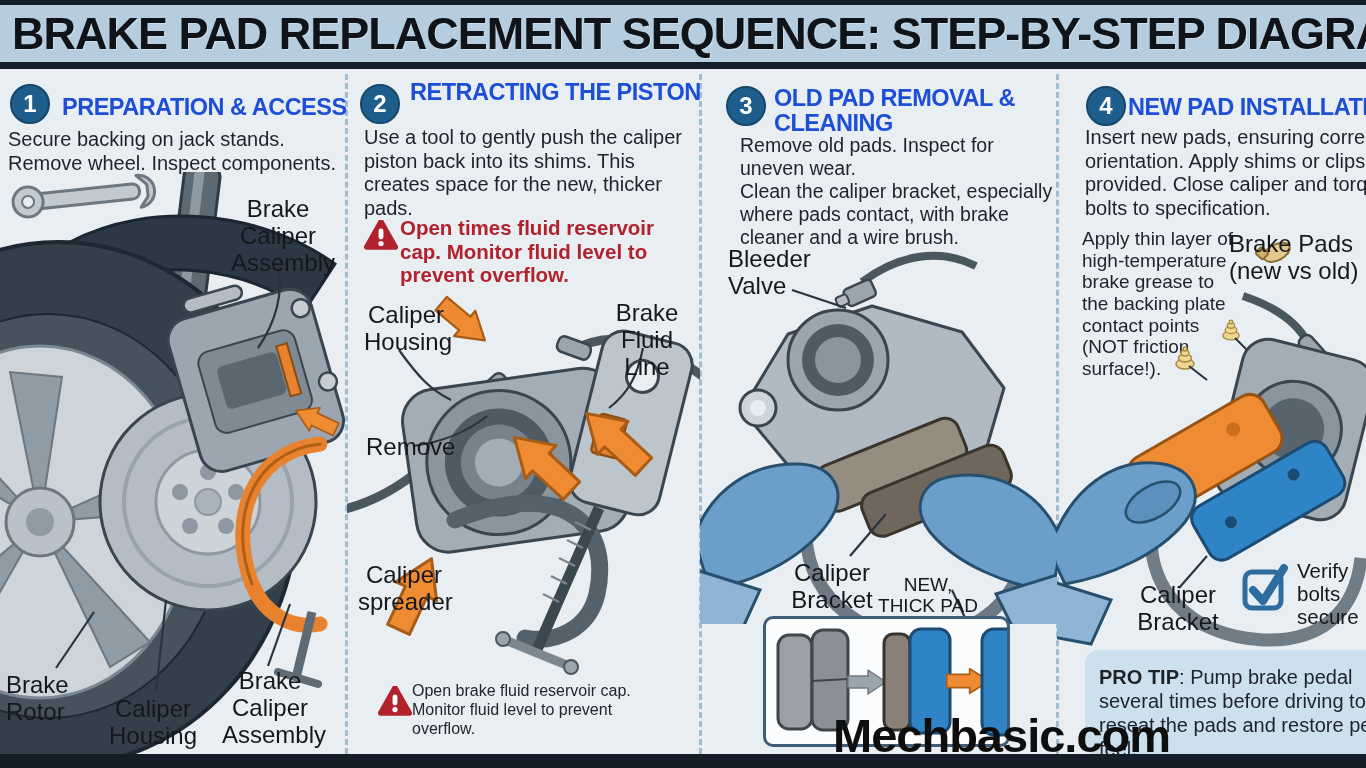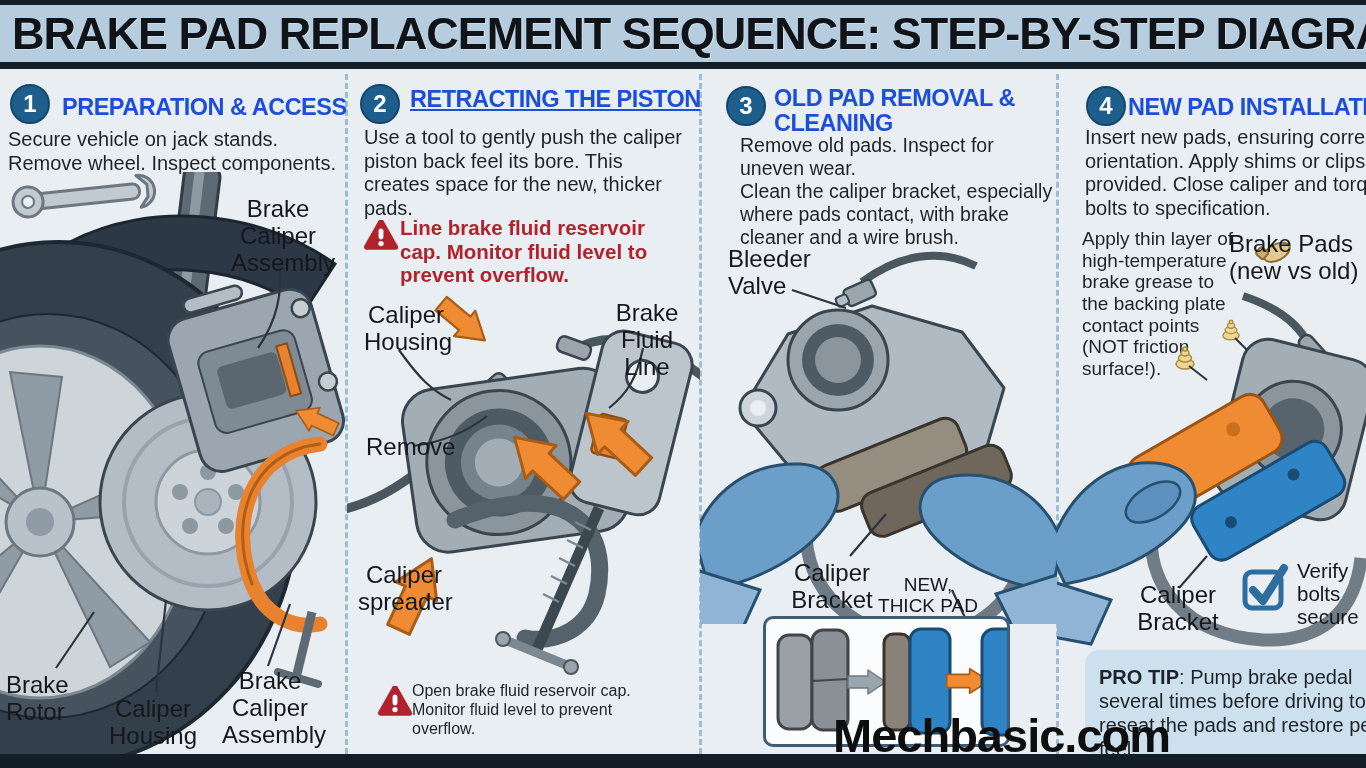--- a/index.html
+++ b/index.html
@@ -72,21 +72,21 @@
 <div class="abs titleband"></div>
 <div class="abs title">BRAKE PAD REPLACEMENT SEQUENCE: STEP-BY-STEP DIAGRAM</div>
 <div class="abs titleunder"></div>
 
 <div class="abs divider" style="left:345px;"></div>
 <div class="abs divider" style="left:699px;"></div>
 <div class="abs divider" style="left:1056px;"></div>
 
 <div class="abs stepnum" style="left:10px;top:84px;">1</div>
 <div class="abs steph" style="left:62px;top:95px;">PREPARATION &amp; ACCESS</div>
-<div class="abs body ws" style="left:8px;top:128px;">Secure vehicle on jack stands.
+<div class="abs body ws" style="left:8px;top:128px;">Secure backing on jack stands.
 Remove wheel. Inspect components.</div>
 
 <svg class="abs" style="left:0;top:172px;" width="347" height="582" viewBox="0 0 347 582">
 
   <g transform="translate(18,30) rotate(-6)">
     <rect x="14" y="-6" width="108" height="15" rx="7" fill="#c2cad1" stroke="#6c7780" stroke-width="3"></rect>
     <circle cx="10" cy="1" r="15" fill="#c2cad1" stroke="#6c7780" stroke-width="3"></circle>
     <circle cx="10" cy="1" r="6" fill="#e9eef2" stroke="#6c7780" stroke-width="2"></circle>
     <path d="M 120,-14 a 16 16 0 1 1 2,32 l 8,-10 0,-12 z" fill="#c2cad1" stroke="#6c7780" stroke-width="3" stroke-linejoin="round"></path>
   </g>
@@ -162,30 +162,30 @@
 Assembly</div>
 <div class="abs lbl ws" style="left:6px;top:672px;">Brake
 Rotor</div>
 <div class="abs lbl ws center" style="left:108px;top:696px;width:90px;">Caliper
 Housing</div>
 <div class="abs lbl ws center" style="left:222px;top:668px;width:96px;">Brake
 Caliper
 Assembly</div>
 
 <div class="abs stepnum" style="left:360px;top:84px;">2</div>
-<div class="abs steph" style="left:410px;top:87px;text-decoration:underline;">RETRACTING THE PISTON</div>
+<div class="abs steph" style="left:410px;top:80px;">RETRACTING THE PISTON</div>
 <div class="abs body ws" style="left:364px;top:126px;">Use a tool to gently push the caliper
-piston back feel its bore. This
+piston back into its shims. This
 creates space for the new, thicker
 pads.</div>
 
 <svg class="abs" style="left:364px;top:220px;" width="34" height="32" viewBox="0 0 34 32">
   <use href="#warntri" transform="translate(17,15) scale(1.1)"></use>
 </svg>
-<div class="abs warn-red ws" style="left:400px;top:216px;">Line brake fluid reservoir
+<div class="abs warn-red ws" style="left:400px;top:216px;">Open times fluid reservoir
 cap. Monitor fluid level to
 prevent overflow.</div>
 
 <svg class="abs" style="left:347px;top:282px;" width="353" height="398" viewBox="0 0 353 398">
 
   <g fill="none" stroke="#4b575f" stroke-width="9">
     <path d="M -6,228 C 55,214 100,168 138,116"></path>
     <path d="M 358,96 C 305,56 262,46 222,70"></path>
   </g>
   <rect x="128" y="98" width="34" height="16" rx="6" transform="rotate(-42 145 106)" fill="#9aa5ae" stroke="#39454f" stroke-width="2.5"></rect>

